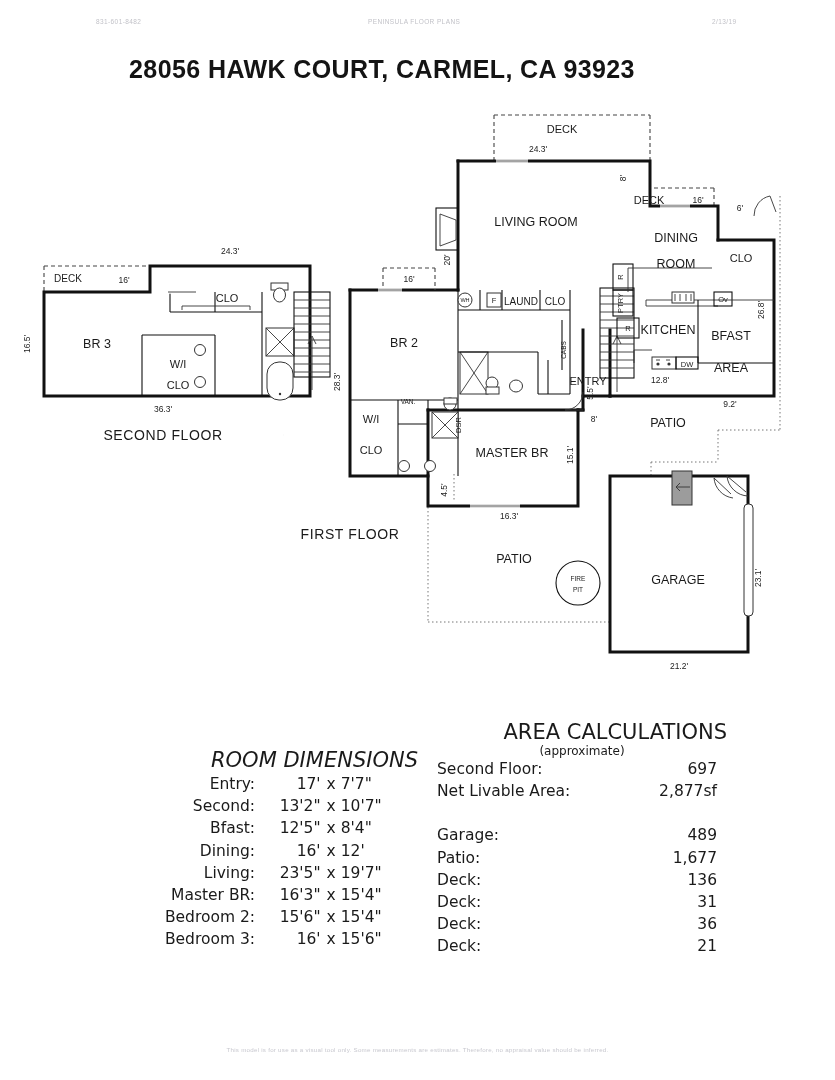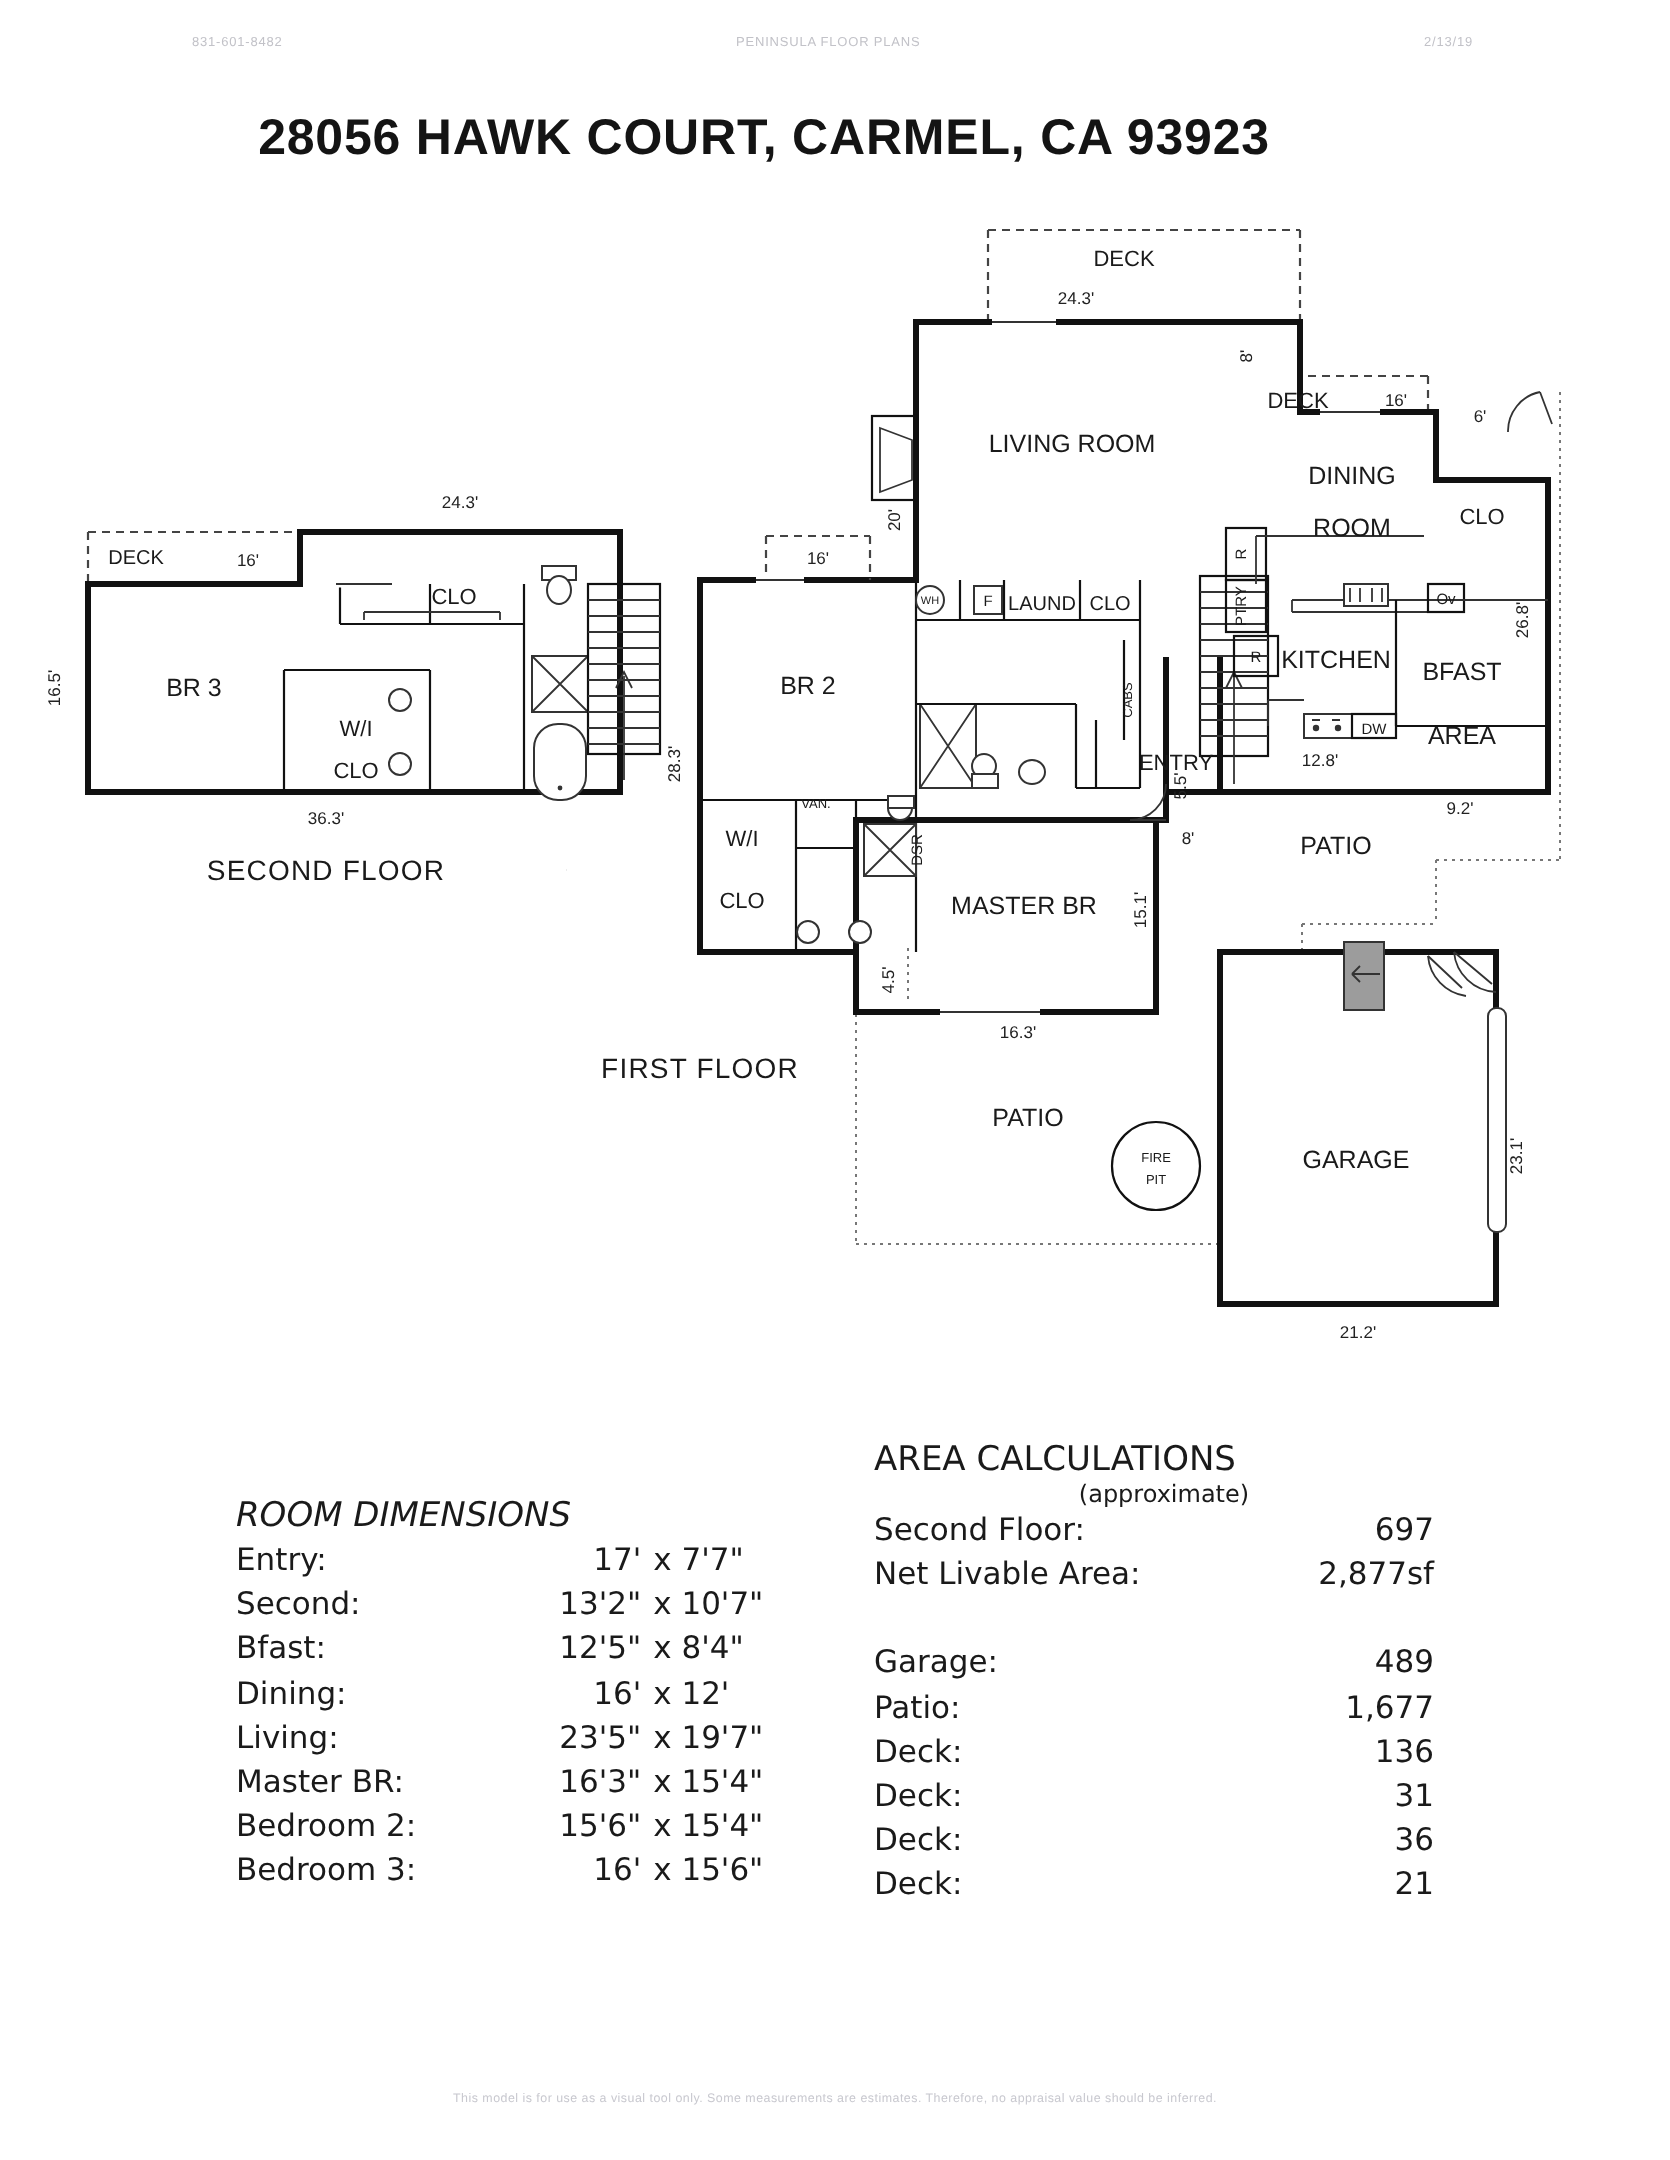--- a/index.html
+++ b/index.html
@@ -32,30 +32,30 @@
   text{font-family:"Liberation Sans", sans-serif;fill:#1a1a1a;}
   .rm{font-size:12.5px;text-anchor:middle;}
   .rms{font-size:11px;text-anchor:middle;}
   .tiny{font-size:7.5px;text-anchor:middle;}
   .tiny2{font-size:6.5px;text-anchor:middle;}
   .dim{font-size:8.5px;text-anchor:middle;fill:#222;}
   .flr{font-size:14px;text-anchor:middle;letter-spacing:.6px;}
 
   
   .tbl{position:absolute;font-family:"DejaVu Sans", sans-serif;}
-  .tbl .th{font-size:17px;text-align:left;white-space:nowrap;}
+  .tbl .th{font-size:21px;text-align:right;white-space:nowrap;}
   .tbl .sub{font-size:12px;text-align:center;}
   .row{display:flex;font-size:15.5px;line-height:22.2px;white-space:nowrap;}
   .row .lb{}
   .row .v1{text-align:right;}
   .row .v2{text-align:left;}
 
   #rooms{left:118px;top:748px;width:300px;}
   #rooms .th{margin-bottom:1px;font-style:italic;}
-  #rooms .lb{width:138px;}
+  #rooms .lb{width:138px;text-align:right;}
   #rooms .v1{width:66px;}
   #rooms .v2{width:92px;padding-left:6px;}
 
   #areas{left:437px;top:720px;width:290px;}
   #areas .lb{width:170px;}
   #areas .v1{width:110px;}
   #areas .spacer{height:22px;}
 
   .footer{position:absolute;top:1046px;left:0;width:835px;text-align:center;
           font-size:6.2px;color:#c8c8cf;letter-spacing:.25px;

